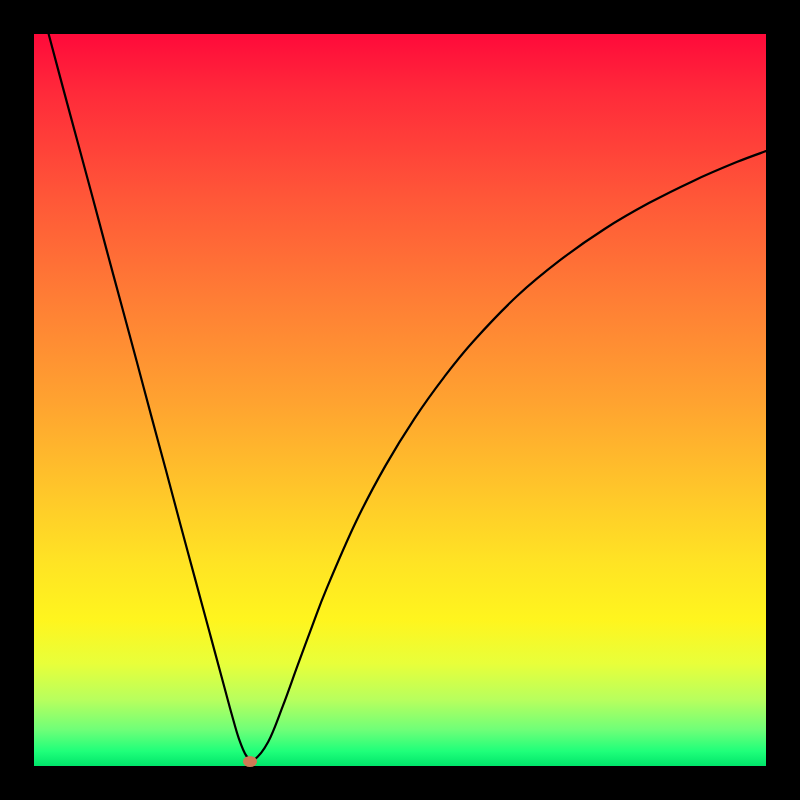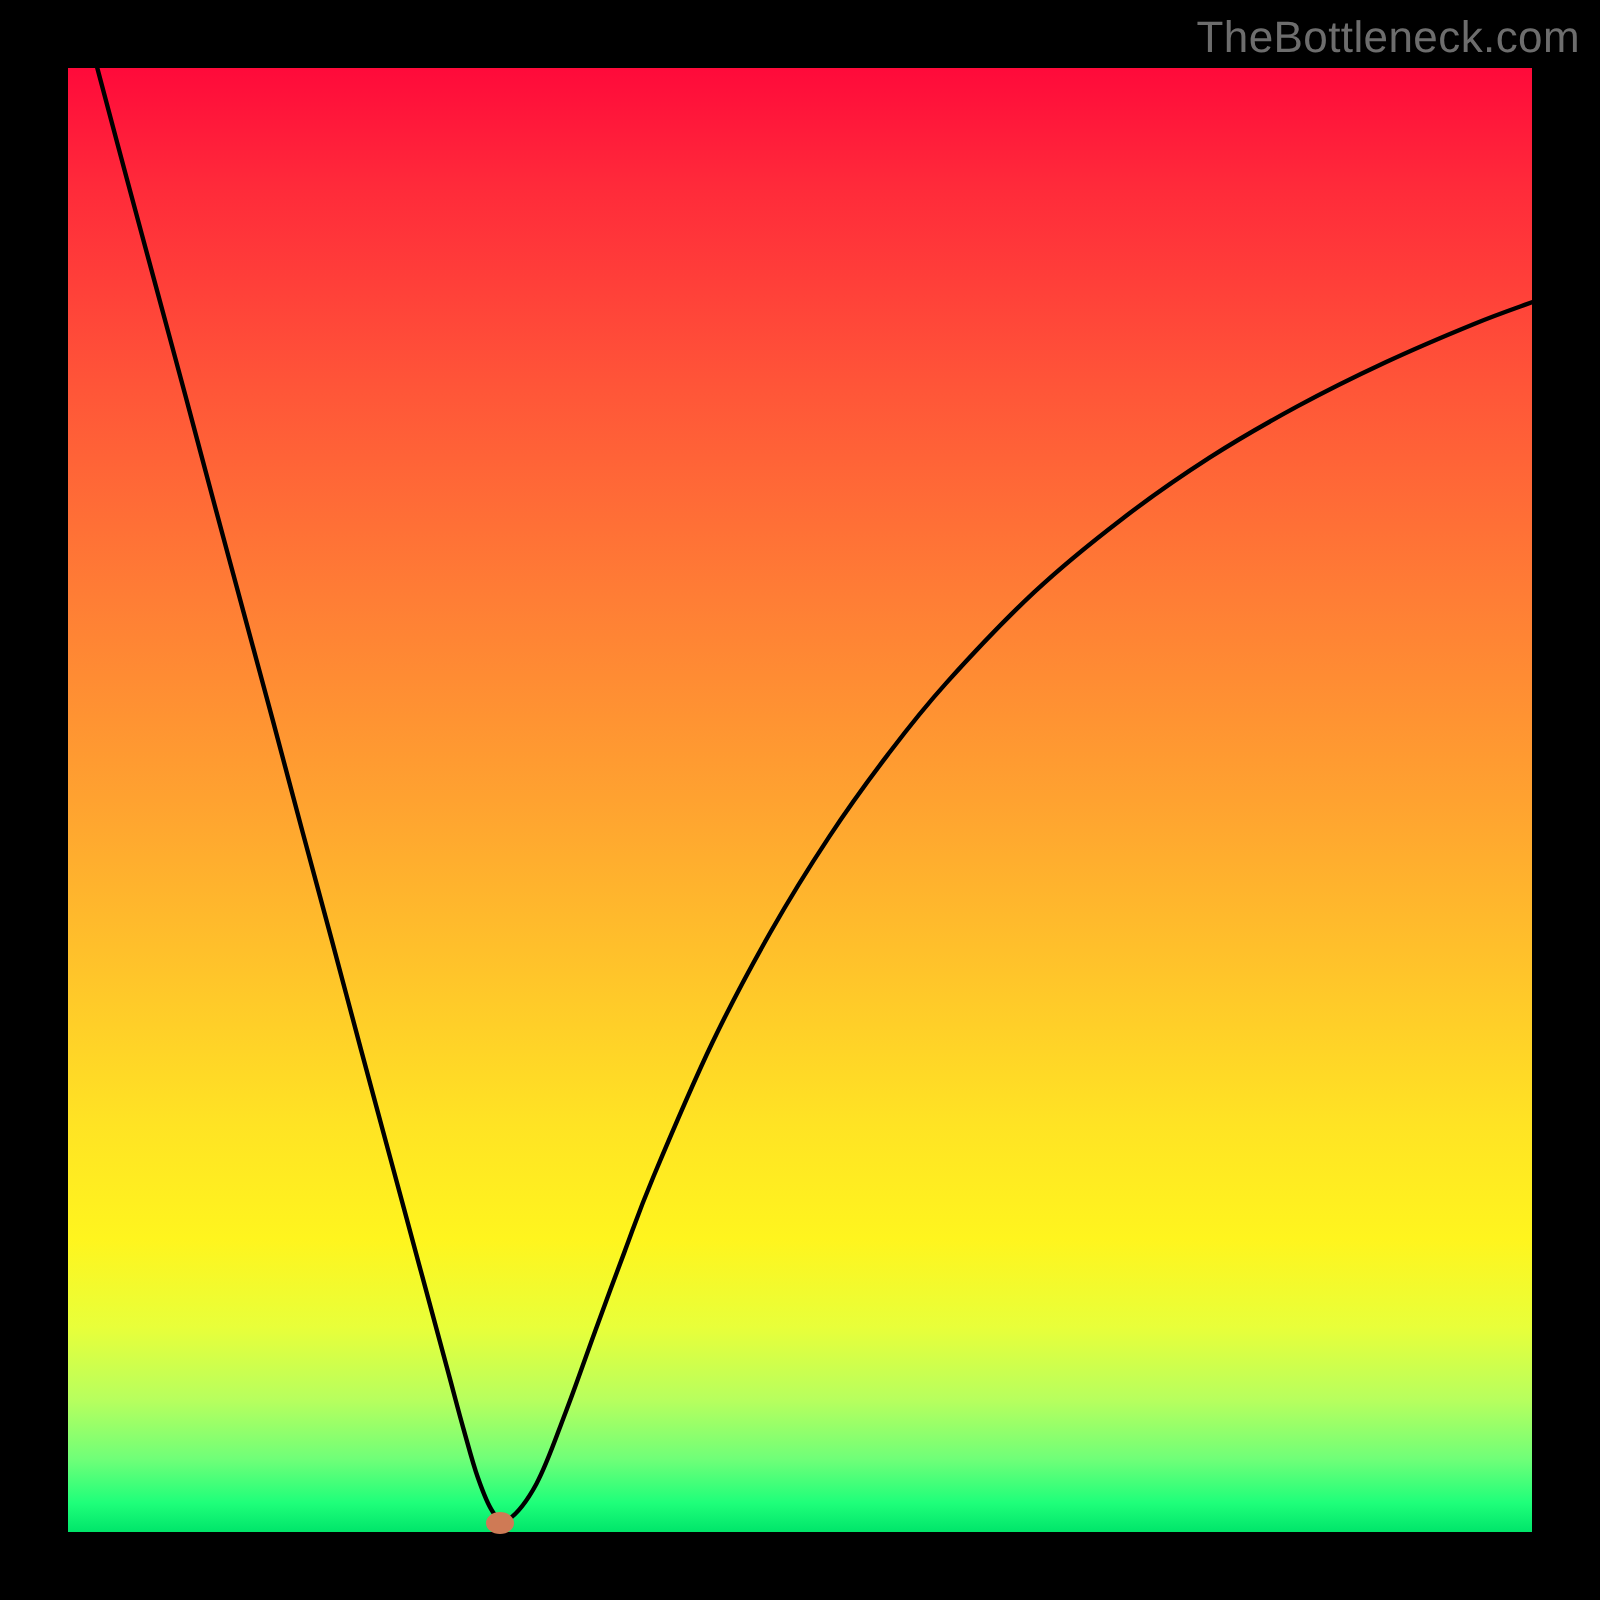--- a/index.html
+++ b/index.html
@@ -51,20 +51,19 @@
     width: 14px;
     height: 11px;
     border-radius: 50%;
     background: #cf7a55;
   }
 </style>
 </head>
 <body>
 
 <div class="frame">
-  <div class="watermark">TheBottleneck.com</div>
   <div class="plot-area">
     <svg class="curve" viewBox="0 0 732 732" preserveAspectRatio="none">
       <path id="curve-path" fill="none" stroke="#000" stroke-width="2.2" stroke-linecap="round" stroke-linejoin="round" d="M 14.64 0.00 C 17.28 9.88, 24.01 35.27, 29.28 54.90 C 34.55 74.53, 38.65 89.57, 43.92 109.07 C 49.19 128.57, 53.29 143.60, 58.56 163.24 C 63.83 182.87, 67.93 198.50, 73.20 218.14 C 78.47 237.77, 82.57 252.80, 87.84 272.30 C 93.11 291.80, 97.21 306.84, 102.48 326.47 C 107.75 346.10, 111.85 361.74, 117.12 381.37 C 122.39 401.00, 126.49 415.91, 131.76 435.54 C 137.03 455.17, 141.13 470.81, 146.40 490.44 C 151.67 510.07, 155.77 525.11, 161.04 544.61 C 166.31 564.11, 170.41 579.28, 175.68 598.78 C 180.95 618.28, 186.37 638.32, 190.32 652.94 C 194.27 667.57, 195.00 670.67, 197.64 680.03 C 200.28 689.38, 202.32 697.41, 204.96 704.92 C 207.60 712.43, 209.64 717.93, 212.28 721.75 C 214.92 725.57, 215.65 728.65, 219.60 726.14 C 223.55 723.64, 228.97 717.59, 234.24 707.84 C 239.51 698.09, 243.61 685.68, 248.88 671.98 C 254.15 658.27, 258.25 646.08, 263.52 631.72 C 268.79 617.35, 272.89 606.15, 278.16 592.19 C 283.43 578.22, 284.89 572.97, 292.80 554.12 C 300.71 535.28, 311.54 509.52, 322.08 487.51 C 332.62 465.51, 340.82 450.46, 351.36 431.88 C 361.90 413.30, 370.10 400.24, 380.64 384.30 C 391.18 368.36, 399.38 357.14, 409.92 343.31 C 420.46 329.47, 426.02 322.07, 439.20 307.44 C 452.38 292.81, 467.31 276.81, 483.12 262.06 C 498.93 247.30, 511.23 237.58, 527.04 225.46 C 542.85 213.33, 555.15 204.86, 570.96 194.71 C 586.77 184.57, 599.07 177.66, 614.88 169.09 C 630.69 160.53, 642.99 154.51, 658.80 147.13 C 674.61 139.75, 689.54 133.50, 702.72 128.10 C 715.90 122.70, 726.73 119.10, 732.00 117.12"></path>
     </svg>
     <div id="marker" class="marker" style="left: 208.94px; top: 722.34px;"></div>
   </div>
 </div>
 
 </body></html>

